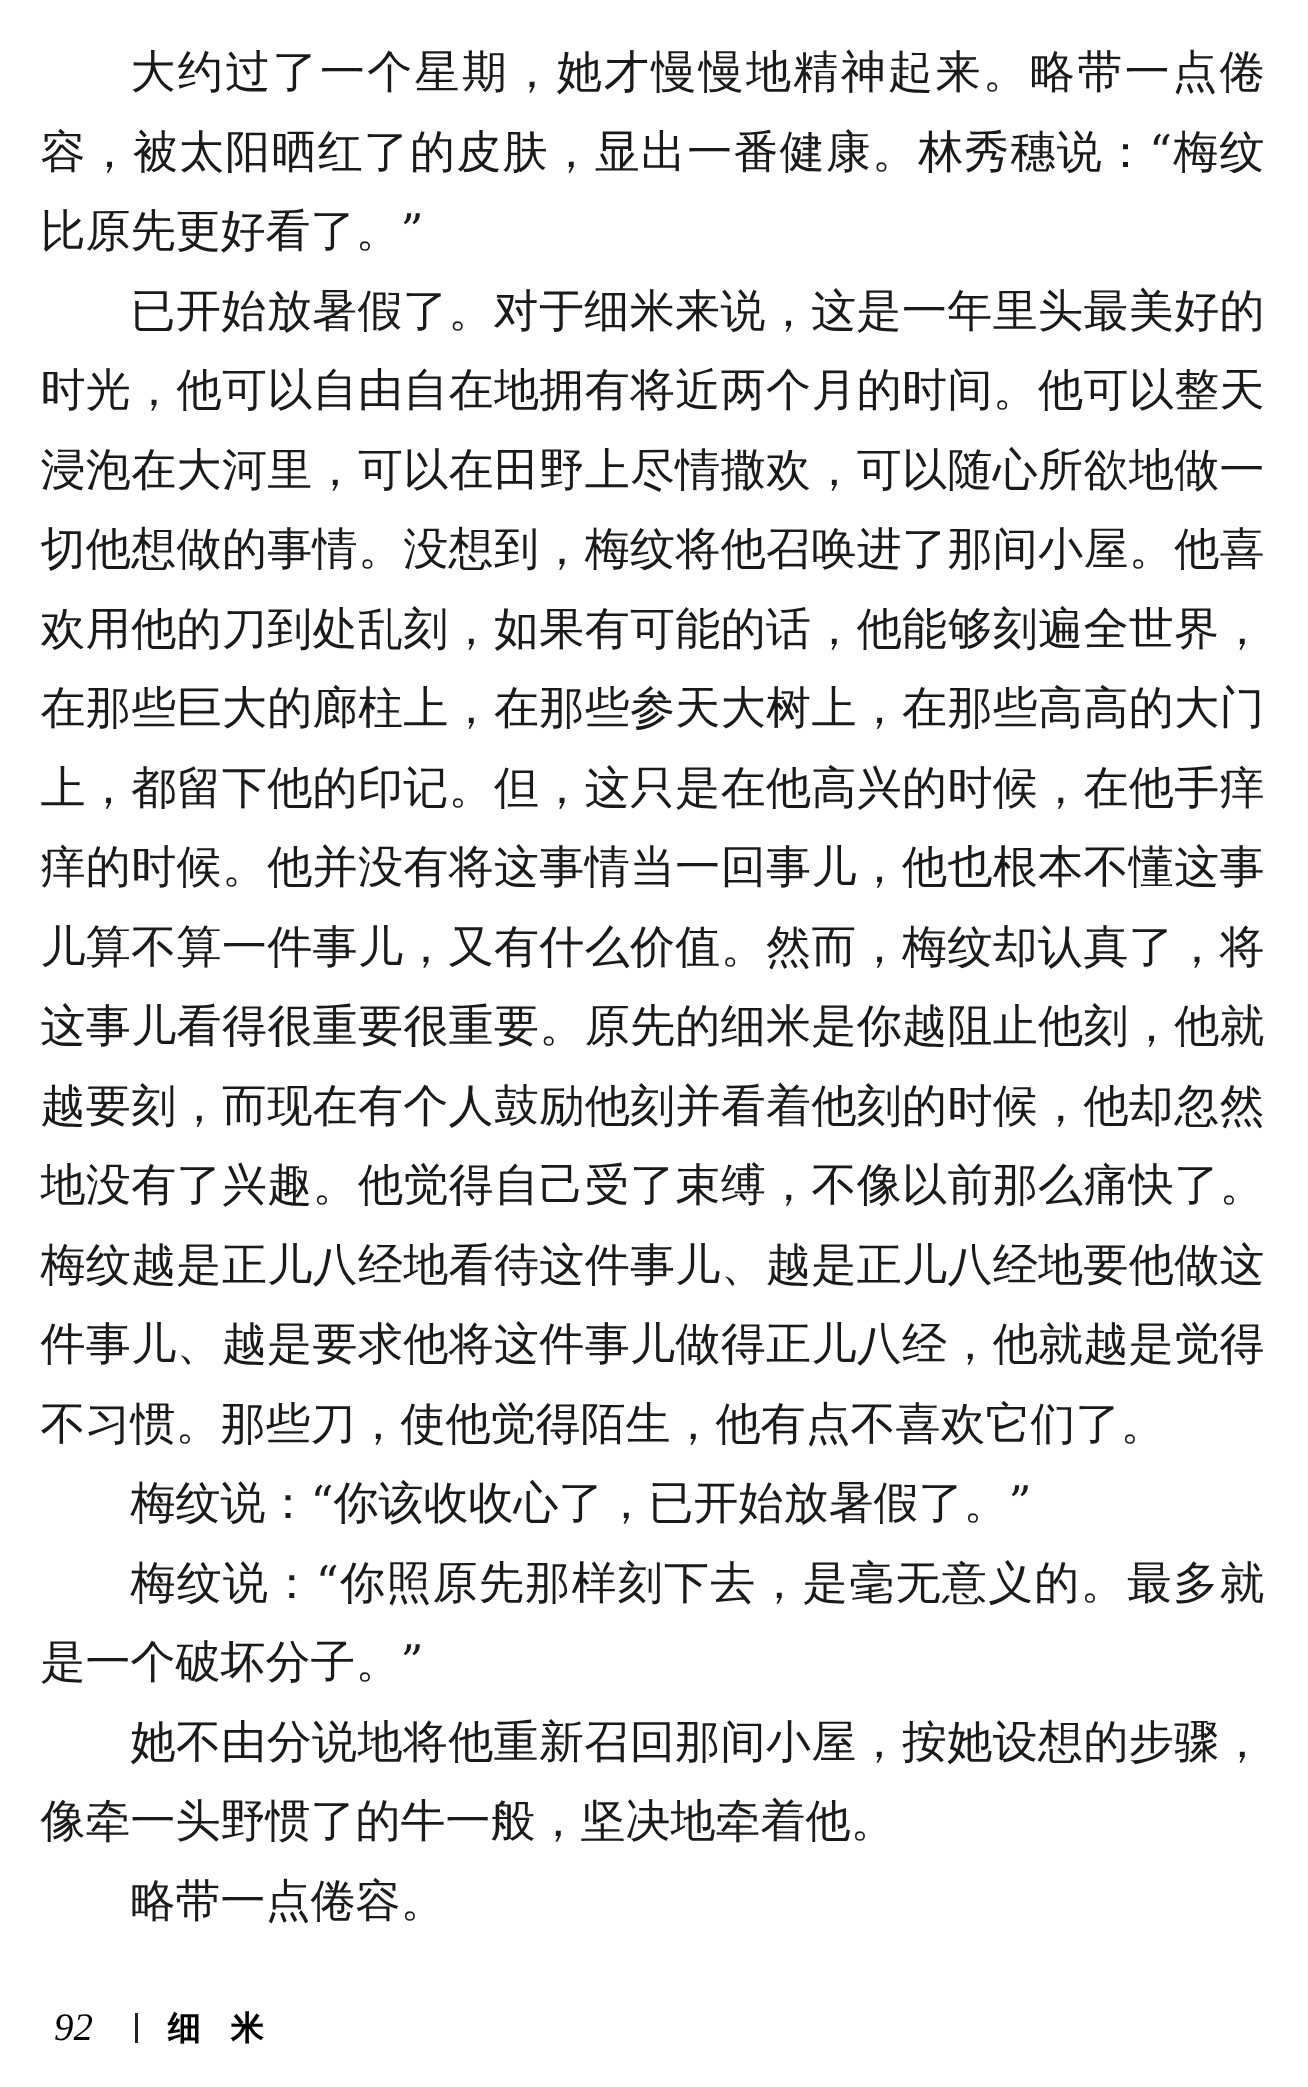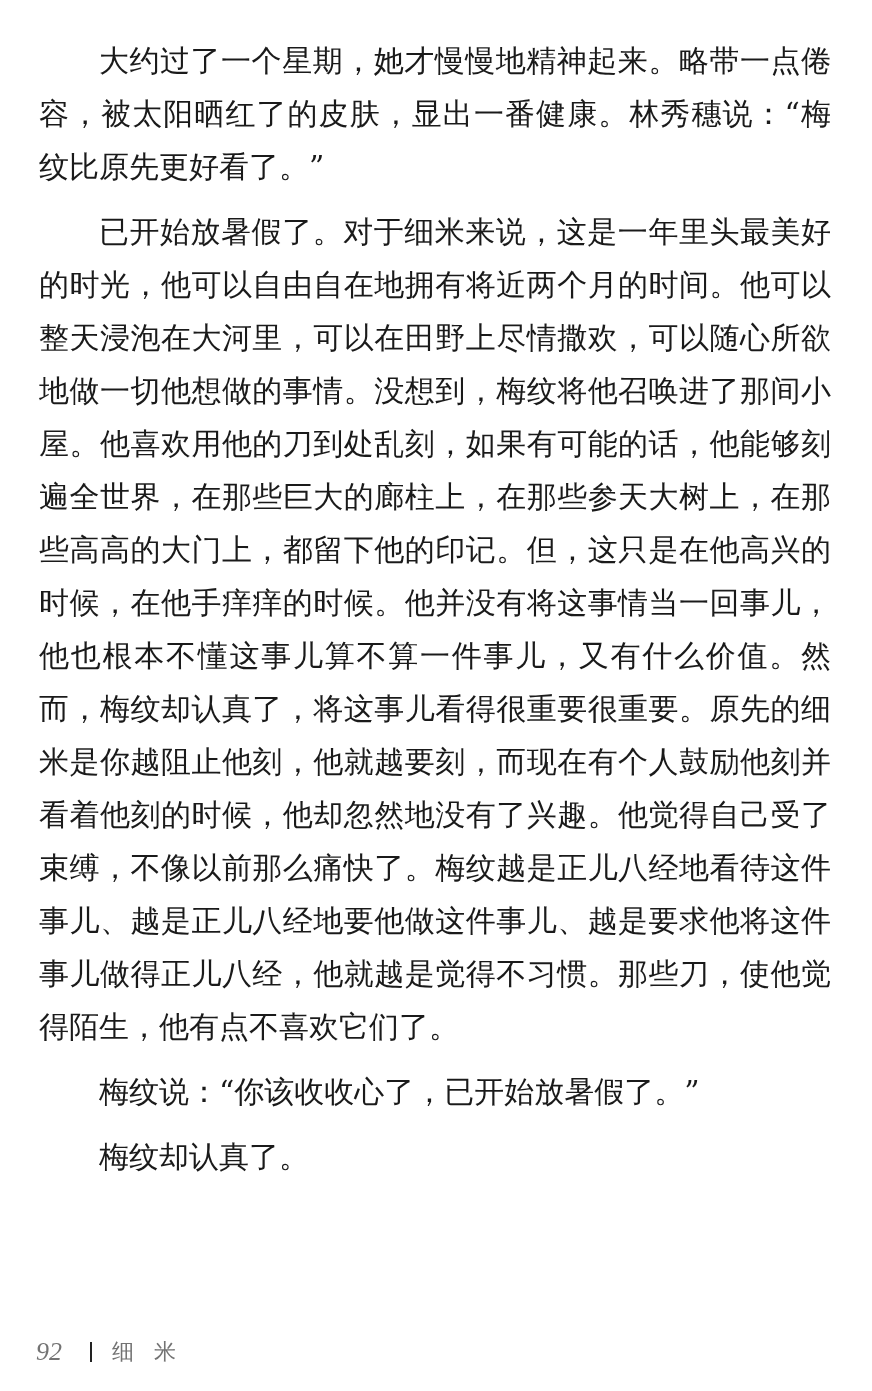--- a/index.html
+++ b/index.html
@@ -2,37 +2,39 @@
 <html><head>
   <meta charset="utf-8">
   <style>
     html, body { margin: 0; padding: 0; background: #ffffff; }
     body { width: 872px; height: 1391px; position: relative; overflow: hidden; }
     .page {
       position: absolute; left: 27px; top: 22px; width: 816px;
       font-family: "DejaVu Serif", "Liberation Serif", serif;
       color: #1a1a1a; font-size: 30px; line-height: 53px;
     }
-    .para { margin: 12px; text-align: justify; text-align-last: left; text-indent: 60px; }
+    .para { margin: 0; text-align: justify; text-align-last: left; text-indent: 60px; }
     .footer {
       position: absolute; left: 36px; top: 1332px; height: 40px;
       display: flex; align-items: center;
-      font-family: "Liberation Serif", "DejaVu Serif", serif; color: #737373;
+      font-family: "Liberation Serif", "DejaVu Serif", serif; color: #000000;
     }
     .page-num { font-style: italic; font-size: 26px; }
     .sep { display: inline-block; width: 2px; height: 20px; background: #222; margin: 0 20px 0 28px; }
-    .book-title { font-size: 22px; letter-spacing: 20px; }
+    .book-title { font-size: 22px; letter-spacing: 20px; font-weight: bold; }
   </style>
 </head>
 <body>
 
 <div class="page">
   <p class="para">大约过了一个星期，她才慢慢地精神起来。略带一点倦容，被太阳晒红了的皮肤，显出一番健康。林秀穗说：“梅纹比原先更好看了。”</p>
   <p class="para">已开始放暑假了。对于细米来说，这是一年里头最美好的时光，他可以自由自在地拥有将近两个月的时间。他可以整天浸泡在大河里，可以在田野上尽情撒欢，可以随心所欲地做一切他想做的事情。没想到，梅纹将他召唤进了那间小屋。他喜欢用他的刀到处乱刻，如果有可能的话，他能够刻遍全世界，在那些巨大的廊柱上，在那些参天大树上，在那些高高的大门上，都留下他的印记。但，这只是在他高兴的时候，在他手痒痒的时候。他并没有将这事情当一回事儿，他也根本不懂这事儿算不算一件事儿，又有什么价值。然而，梅纹却认真了，将这事儿看得很重要很重要。原先的细米是你越阻止他刻，他就越要刻，而现在有个人鼓励他刻并看着他刻的时候，他却忽然地没有了兴趣。他觉得自己受了束缚，不像以前那么痛快了。梅纹越是正儿八经地看待这件事儿、越是正儿八经地要他做这件事儿、越是要求他将这件事儿做得正儿八经，他就越是觉得不习惯。那些刀，使他觉得陌生，他有点不喜欢它们了。</p>
   <p class="para">梅纹说：“你该收收心了，已开始放暑假了。”</p>
-  <p class="para">梅纹却认真了。</p>
+  <p class="para">梅纹说：“你照原先那样刻下去，是毫无意义的。最多就是一个破坏分子。”</p>
+  <p class="para">她不由分说地将他重新召回那间小屋，按她设想的步骤，像牵一头野惯了的牛一般，坚决地牵着他。</p>
+  <p class="para">略带一点倦容。</p>
 </div>
 
 <div class="footer">
   <span class="page-num">92</span>
   <span class="sep"></span>
   <span class="book-title">细米</span>
 </div>
 
 </body></html>

